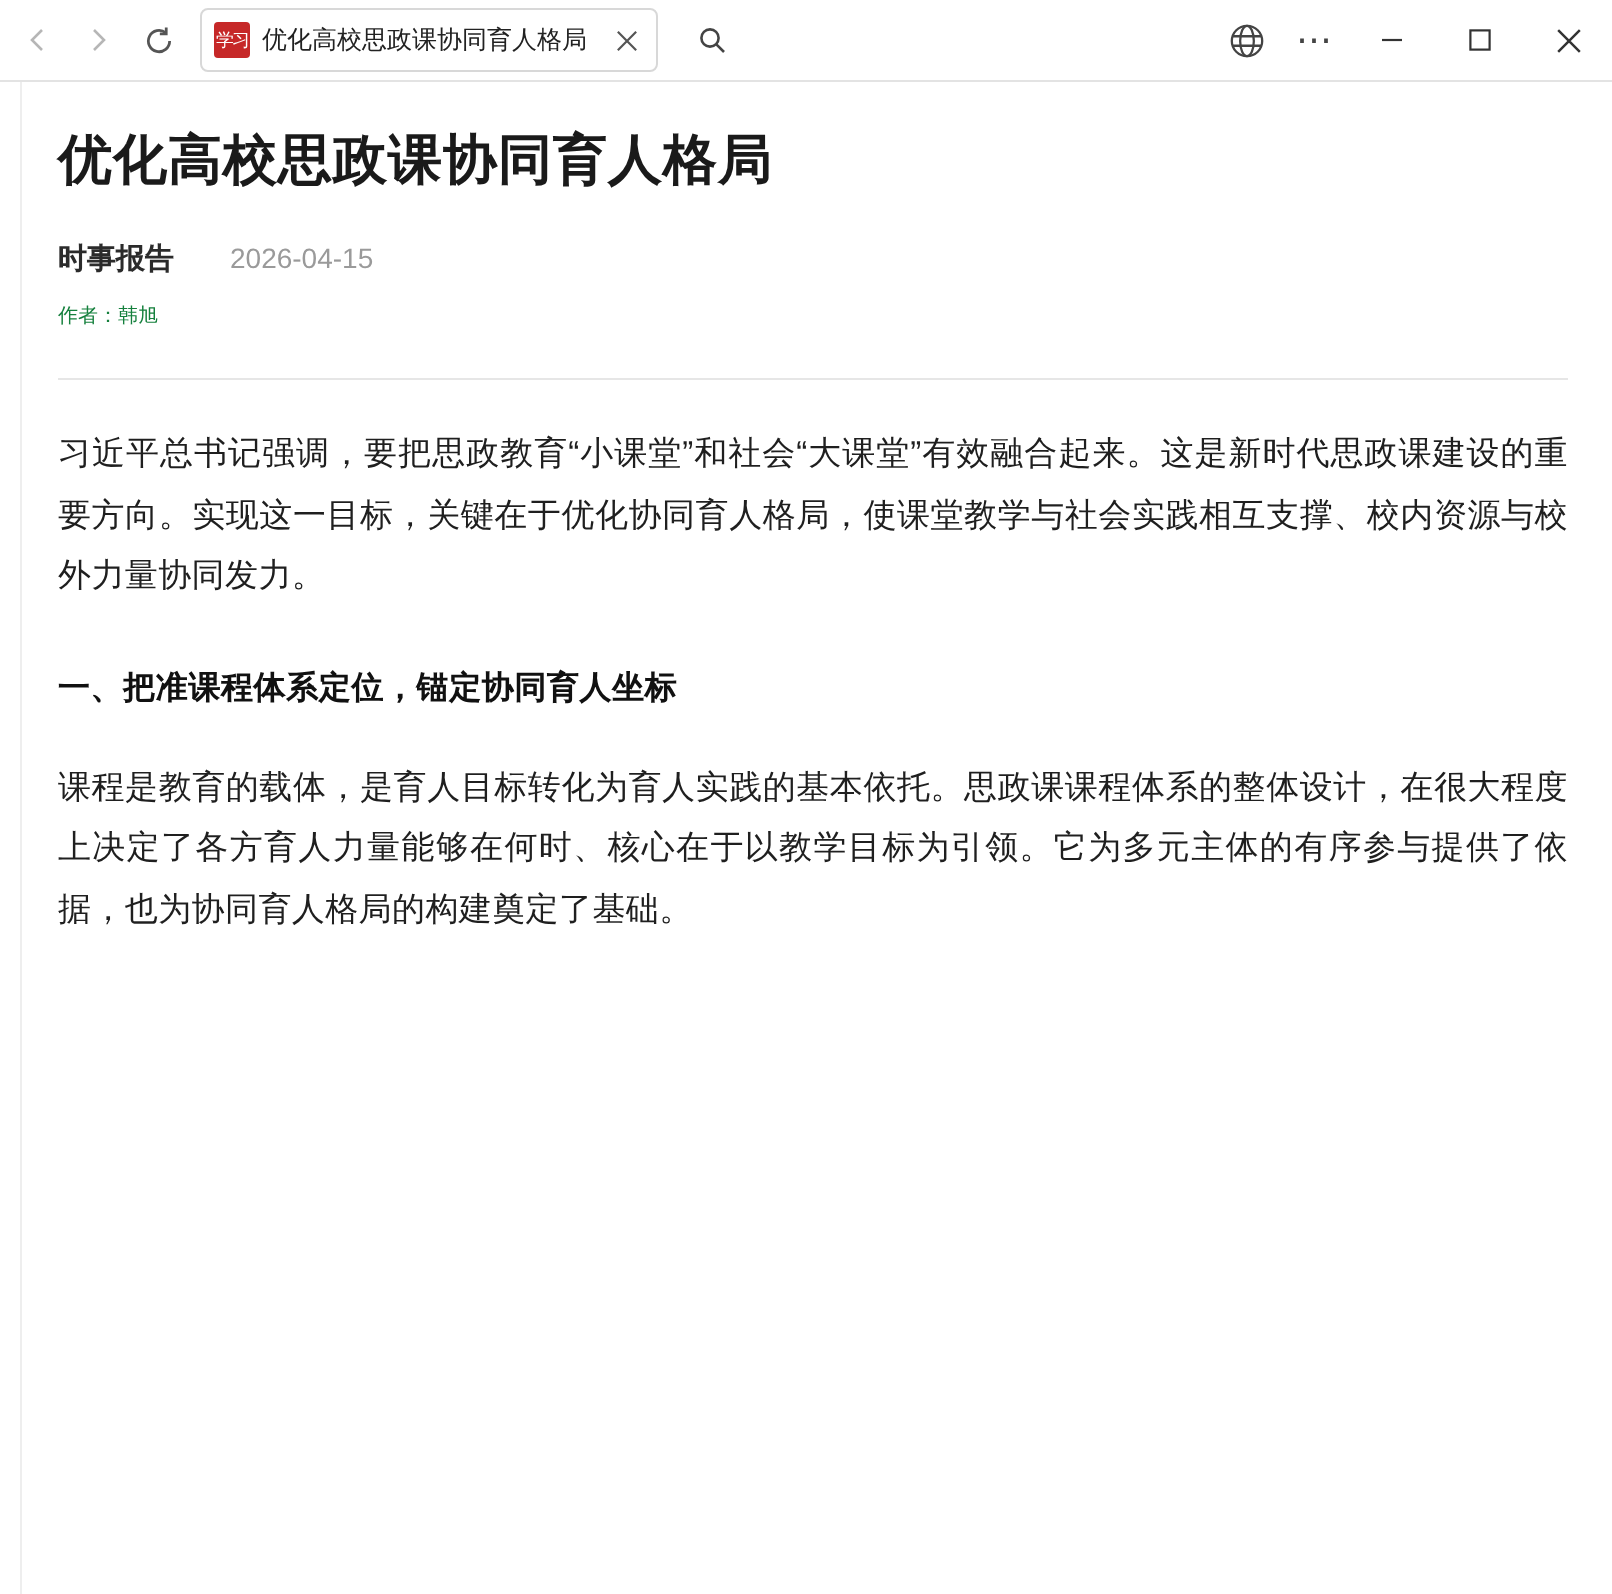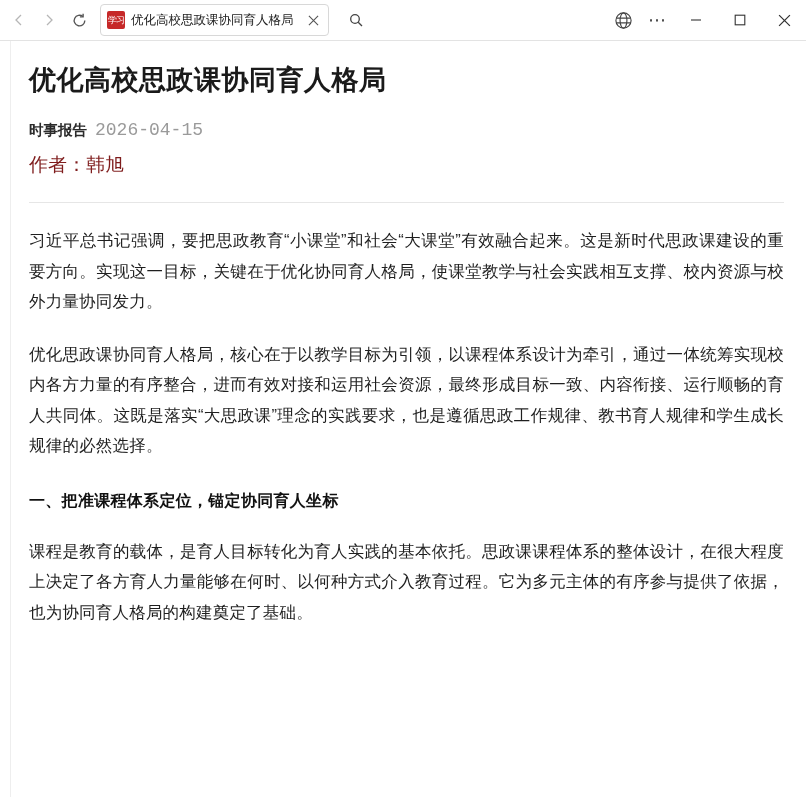--- a/index.html
+++ b/index.html
@@ -165,36 +165,35 @@
     font-size: 27px;
     font-weight: bold;
     color: #1a1a1a;
     line-height: 1.3;
     margin: 0 0 22px 0;
     letter-spacing: 0.5px;
   }
   .meta-line {
     display: flex;
     align-items: baseline;
-    gap: 8px;
+    gap: 28px;
     margin-bottom: 12px;
   }
   .meta-source {
     font-size: 14.5px;
     font-weight: bold;
     color: #2b2b2b;
   }
   .meta-date {
-    font-size: 18px;
+    font-size: 14px;
     color: #9a9a9a;
-    font-family: Liberation Mono, monospace;
   }
   .meta-author {
-    font-size: 19px;
-    color: #7f1d1d;
+    font-size: 10px;
+    color: #15803d;
     margin-bottom: 24px;
   }
   .sep {
     border: 0;
     border-top: 1px solid #e6e6e6;
     margin: 0 0 22px 0;
   }
   .para {
     font-size: 16.5px;
     color: #1f1f1f;
@@ -289,20 +288,19 @@
 
       <div class="meta-line">
         <span class="meta-source">时事报告</span>
         <span class="meta-date">2026-04-15</span>
       </div>
       <div class="meta-author">作者：韩旭</div>
 
       <hr class="sep">
 
       <p class="para">习近平总书记强调，要把思政教育“小课堂”和社会“大课堂”有效融合起来。这是新时代思政课建设的重要方向。实现这一目标，关键在于优化协同育人格局，使课堂教学与社会实践相互支撑、校内资源与校外力量协同发力。</p>
-      <p class="para">优化思政课协同育人格局，核心在于以教学目标为引领，以课程体系设计为牵引，通过一体统筹实现校内各方力量的有序整合，进而有效对接和运用社会资源，最终形成目标一致、内容衔接、运行顺畅的育人共同体。这既是落实“大思政课”理念的实践要求，也是遵循思政工作规律、教书育人规律和学生成长规律的必然选择。</p>
 
       <h2 class="subhead">一、把准课程体系定位，锚定协同育人坐标</h2>
 
-      <p class="para">课程是教育的载体，是育人目标转化为育人实践的基本依托。思政课课程体系的整体设计，在很大程度上决定了各方育人力量能够在何时、以何种方式介入教育过程。它为多元主体的有序参与提供了依据，也为协同育人格局的构建奠定了基础。</p>
+      <p class="para">课程是教育的载体，是育人目标转化为育人实践的基本依托。思政课课程体系的整体设计，在很大程度上决定了各方育人力量能够在何时、核心在于以教学目标为引领。它为多元主体的有序参与提供了依据，也为协同育人格局的构建奠定了基础。</p>
     </div>
   </div>
 </div>
 
 </body></html>

